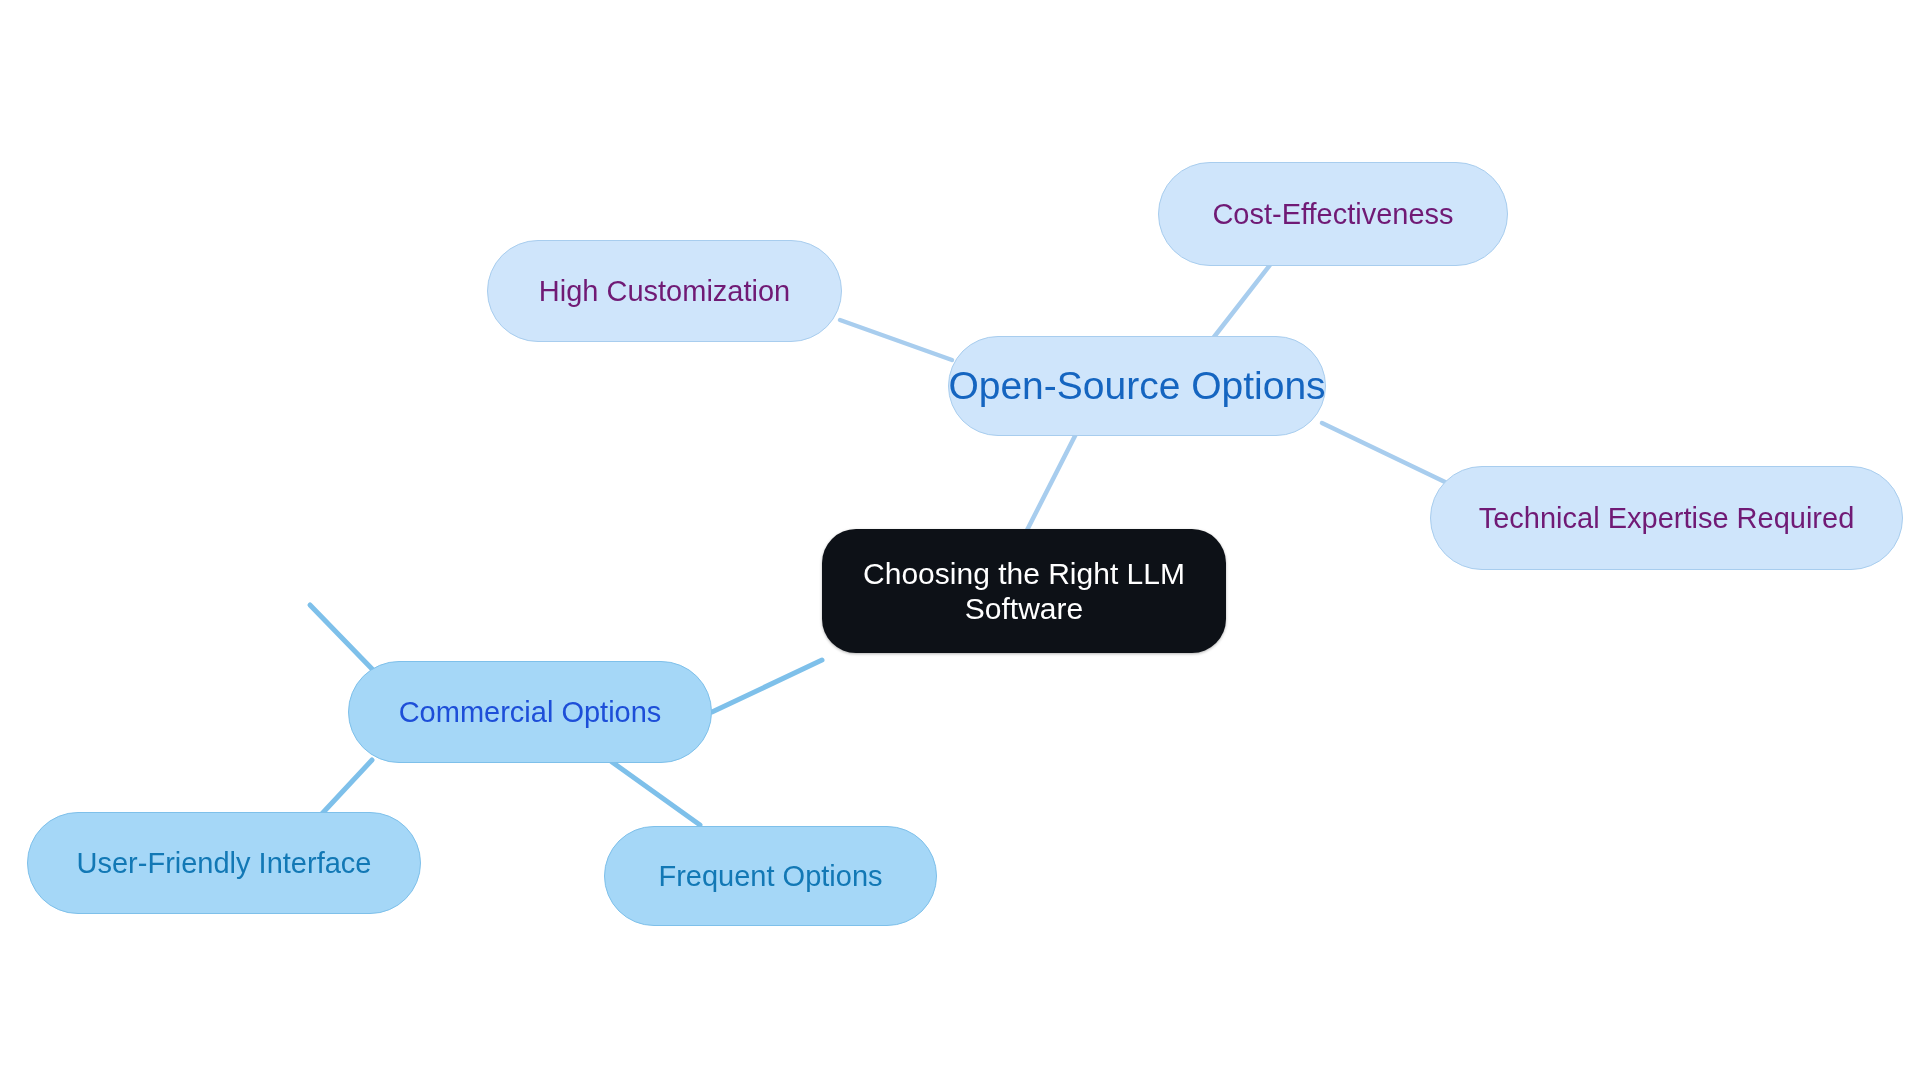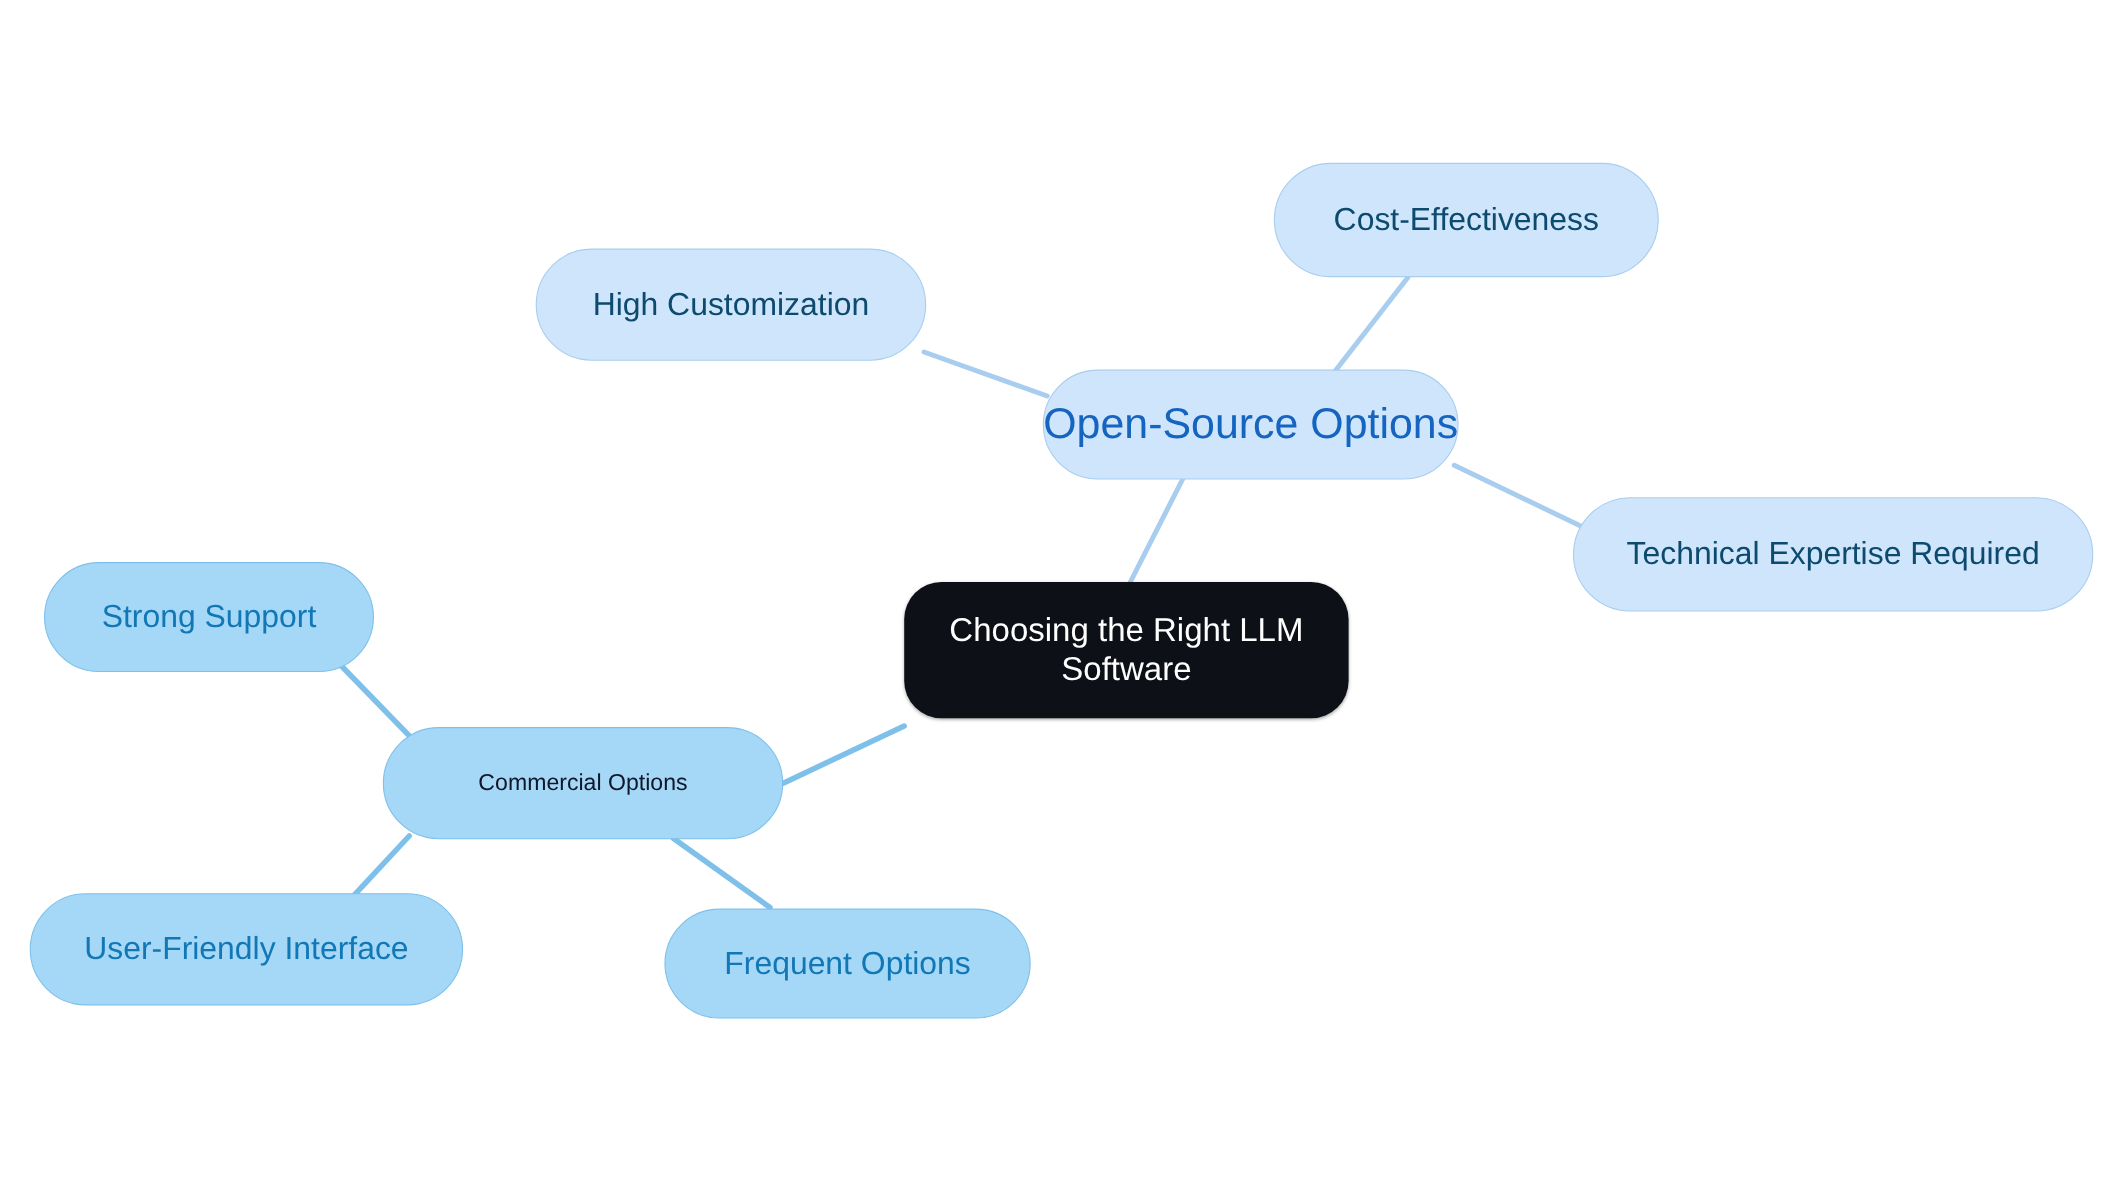--- a/index.html
+++ b/index.html
@@ -48,28 +48,29 @@
   }
   .node-branch-a {
     background: #cfe5fb;
     border: 1.5px solid #a8cdee;
     color: #1565c0;
     font-size: 39px;
   }
   .node-leaf-a {
     background: #cfe5fb;
     border: 1.5px solid #a8cdee;
-    color: #0c4a6e;
+    color: #701a75;
     font-size: 29px;
+    margin-top: 14px;
   }
   .node-branch-b {
     background: #a5d7f7;
     border: 1.5px solid #7ec0ea;
-    color: #0f172a;
-    font-size: 21px;
+    color: #1d4ed8;
+    font-size: 29px;
   }
   .node-leaf-b {
     background: #a5d7f7;
     border: 1.5px solid #7ec0ea;
     color: #1278b5;
     font-size: 29px;
   }
 </style>
 </head>
 <body>
@@ -104,23 +105,20 @@
   </div>
 
   <div class="node node-leaf-a" style="left:1430px; top:452px; width:473px; height:104px;">
     <span>Technical Expertise Required</span>
   </div>
 
   <div class="node node-branch-b" style="left:348px; top:661px; width:364px; height:102px;">
     <span>Commercial Options</span>
   </div>
 
-  <div class="node node-leaf-b" style="left:40px; top:511px; width:300px; height:100px;">
-    <span>Strong Support</span>
-  </div>
 
   <div class="node node-leaf-b" style="left:27px; top:812px; width:394px; height:102px;">
     <span>User-Friendly Interface</span>
   </div>
 
   <div class="node node-leaf-b" style="left:604px; top:826px; width:333px; height:100px;">
     <span>Frequent Options</span>
   </div>
 
 </div>

